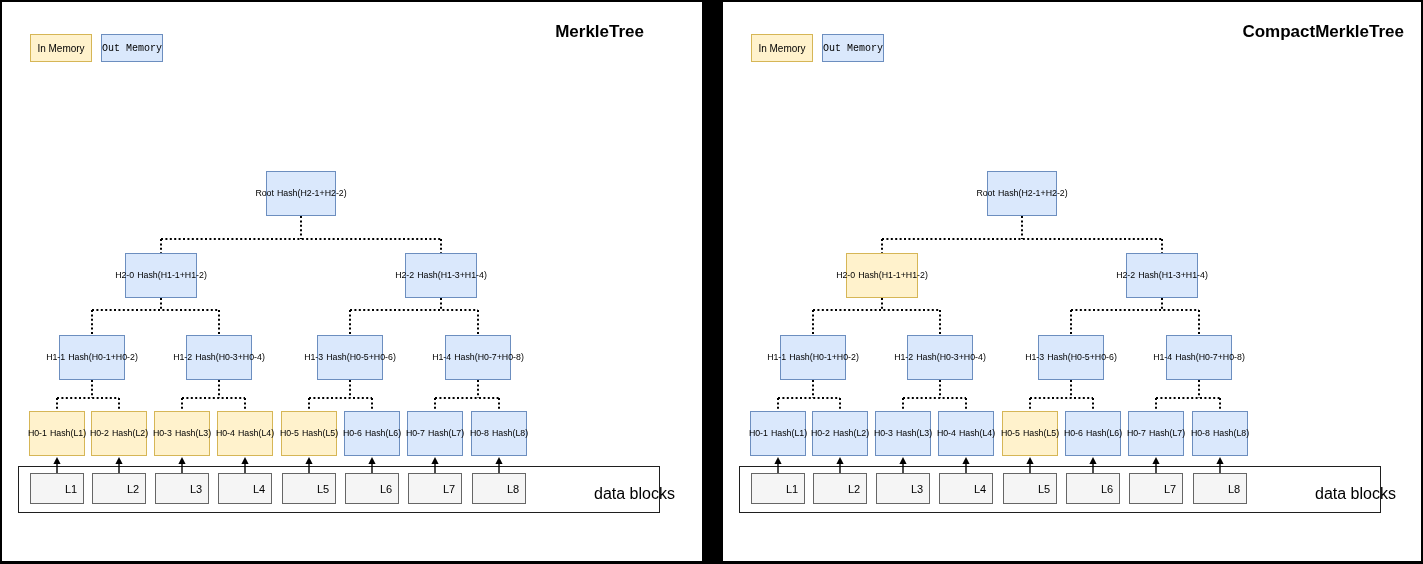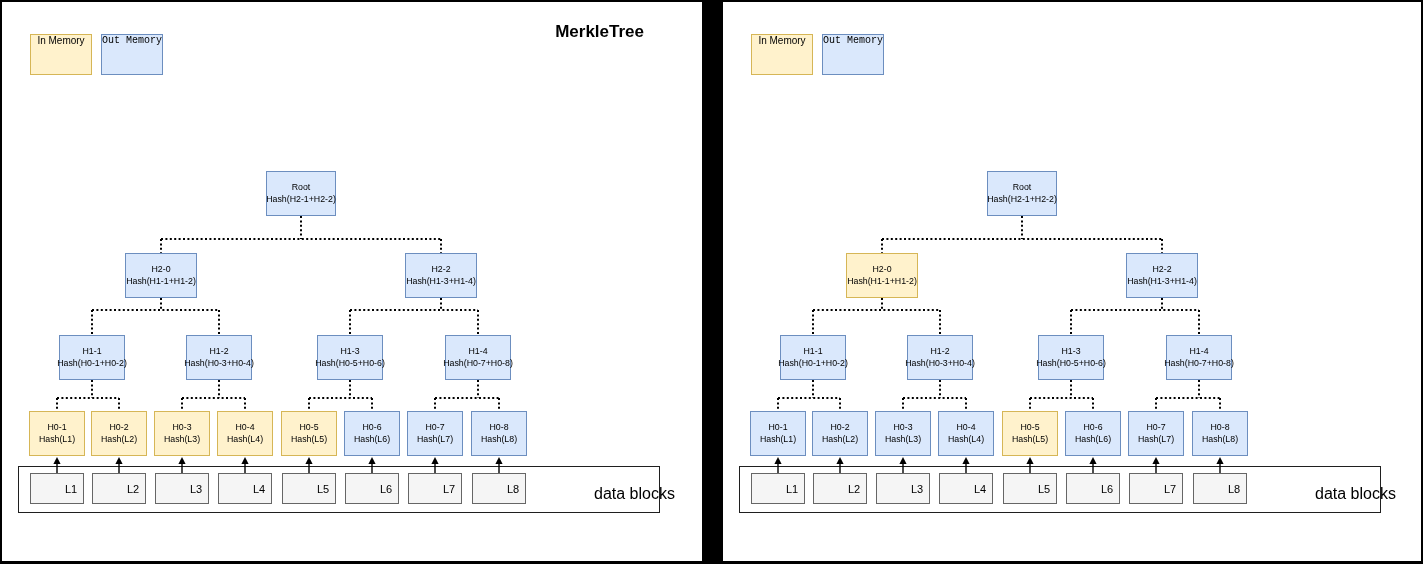--- a/index.html
+++ b/index.html
@@ -11,40 +11,40 @@
   }
   .frame { position:absolute; inset:0; }
   .panel {
     position:absolute; top:2px; height:559px; background:#ffffff;
   }
   .panel-left  { left:2px;  width:700px; }
   .panel-right { left:723px; width:698px; }
 
   .legend { position:absolute; top:32px; left:28px; display:flex; gap:9px; }
   .chip {
-    width:62px; height:41px; box-sizing:border-box;
-    display:flex; align-items:flex-start; justify-content:center;
+    width:62px; height:28px; box-sizing:border-box;
+    display:flex; align-items:center; justify-content:center;
     font-size:10px; color:#000;
   }
   .chip-in  { background:var(--in-fill);  border:1px solid var(--in-border); }
   .chip-out { background:var(--out-fill); border:1px solid var(--out-border);font-family:Liberation Mono, monospace; }
 
   .title {
     position:absolute; top:20px; margin:0;
     font-size:17px; font-weight:bold; color:#000; white-space:nowrap;
   }
   .panel-left  .title { right:58px; }
   .panel-right .title { right:17px; }
 
   .tree { position:absolute; inset:0; }
 
   .node {
     position:absolute; box-sizing:border-box;
     border:1px solid; text-align:center;
-    display:flex; flex-direction:column; align-items:center; justify-content:center;
+    display:flex; flex-direction:row; align-items:center; justify-content:center;
     gap:3px; color:#000; z-index:3;
   }
   .node span { white-space:nowrap; font-size:8.8px; line-height:1; }
   .mem-in  { background:var(--in-fill);  border-color:var(--in-border); }
   .mem-out { background:var(--out-fill); border-color:var(--out-border); }
 
   .blocks-container {
     position:absolute; box-sizing:border-box;
     background:#fff; border:1px solid #1f1f1f; z-index:1;
   }
@@ -191,20 +191,21 @@
 
   <section class="panel panel-right">
     <div class="legend">
       <div class="chip chip-in">
         <span>In Memory</span>
       </div>
       <div class="chip chip-out">
         <span>Out Memory</span>
       </div>
     </div>
+    <h1 class="title">CompactMerkleTree</h1>
     <div class="tree">
         <div class="blocks-container" style="left: 16px; top: 464px; width: 642px; height: 47px;"></div>
         <span class="blocks-label" style="left: 592px; top: 483px;">data blocks</span>
         <svg class="connectors" width="700" height="559">
           <path d="M299 214 V237 M159 237 H439 M159 237 V251 M439 237 V251" fill="none" stroke="#000000" stroke-width="2" stroke-dasharray="2 2.4"></path>
           <path d="M159 296 V308 M90 308 H217 M90 308 V333 M217 308 V333" fill="none" stroke="#000000" stroke-width="2" stroke-dasharray="2 2.4"></path>
           <path d="M439 296 V308 M348 308 H476 M348 308 V333 M476 308 V333" fill="none" stroke="#000000" stroke-width="2" stroke-dasharray="2 2.4"></path>
           <path d="M90 378 V396 M55 396 H117 M55 396 V409 M117 396 V409" fill="none" stroke="#000000" stroke-width="2" stroke-dasharray="2 2.4"></path>
           <path d="M217 378 V396 M180 396 H243 M180 396 V409 M243 396 V409" fill="none" stroke="#000000" stroke-width="2" stroke-dasharray="2 2.4"></path>
           <path d="M348 378 V396 M307 396 H370 M307 396 V409 M370 396 V409" fill="none" stroke="#000000" stroke-width="2" stroke-dasharray="2 2.4"></path>

